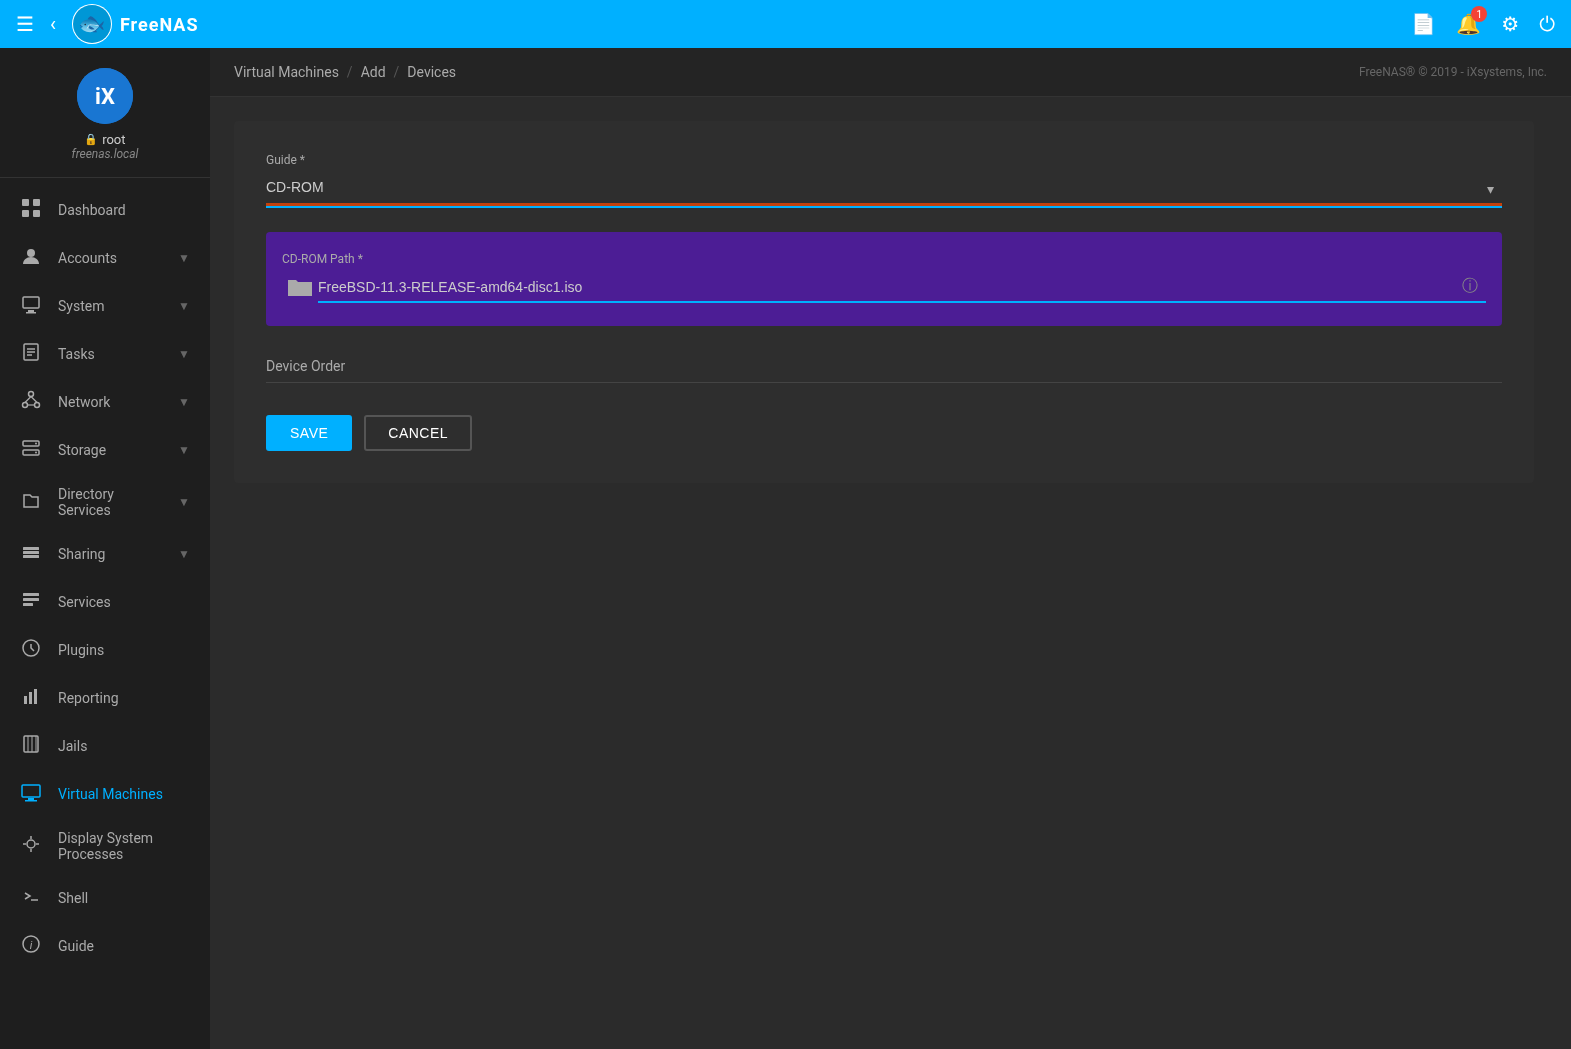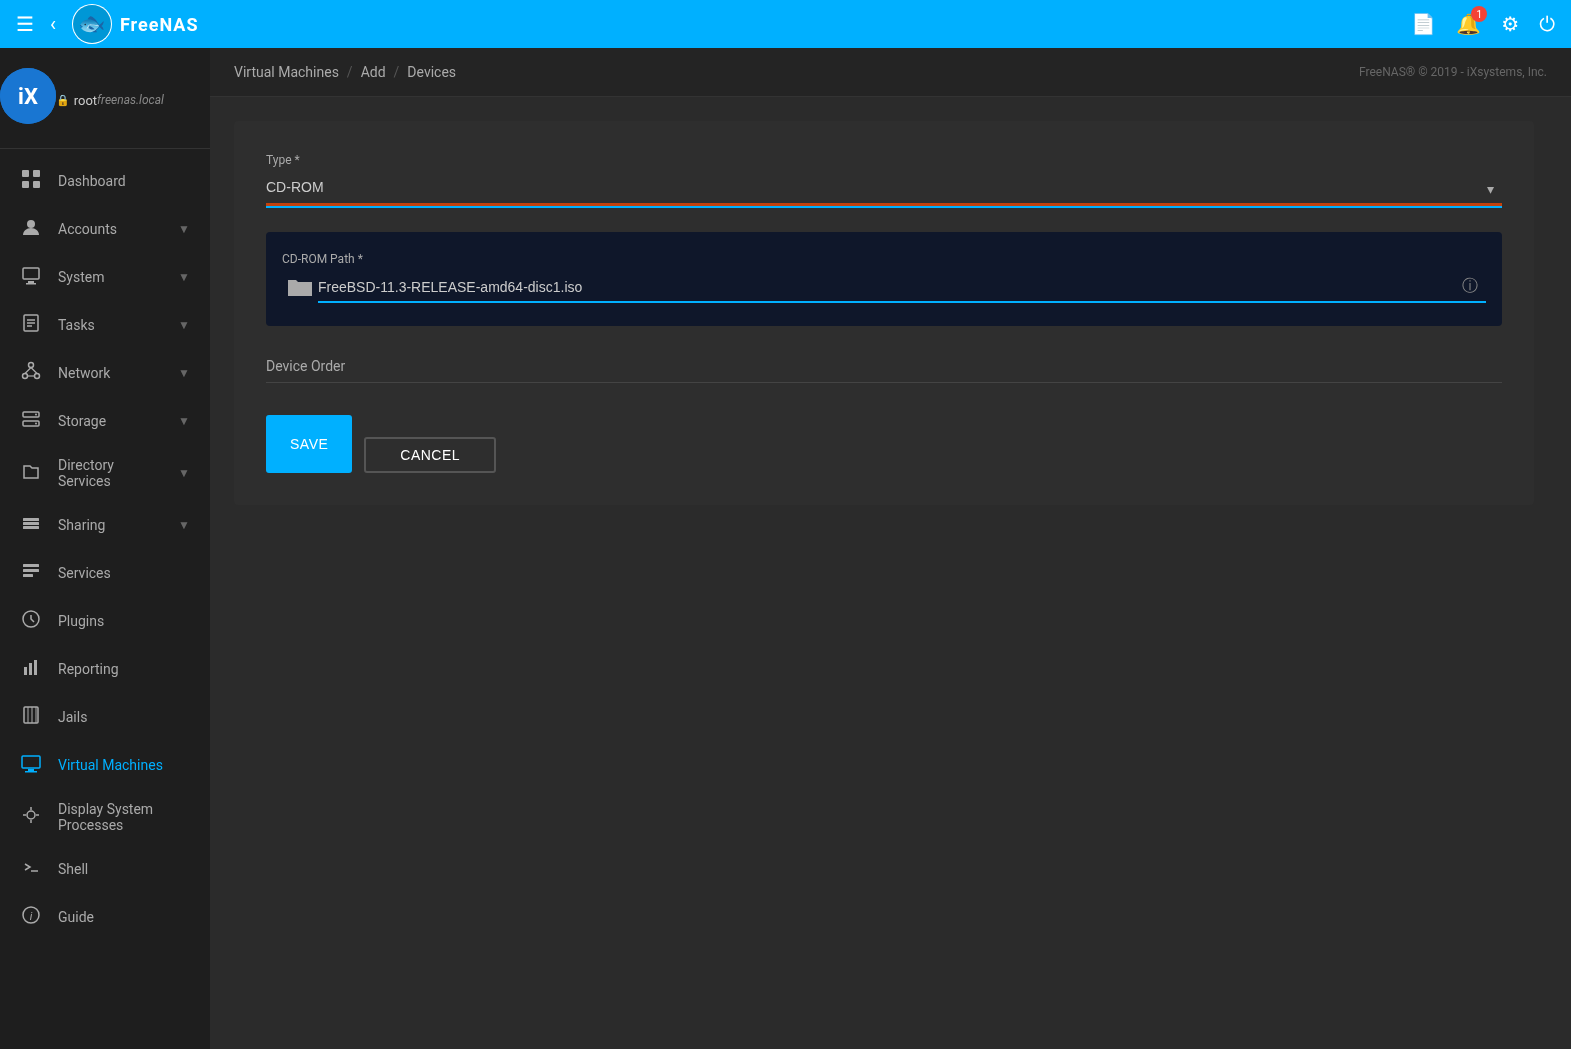--- a/index.html
+++ b/index.html
@@ -31,21 +31,21 @@
     .back-icon { font-size: 20px; color: white; cursor: pointer; }
 
     
     .sidebar {
       position: fixed; top: 48px; left: 0; bottom: 0;
       width: 210px; background: #1e1e1e;
       display: flex; flex-direction: column;
       overflow-y: auto; z-index: 50;
     }
     .sidebar-profile {
-      display: flex; flex-direction: row; align-items: center;
+      display: flex; flex-direction: column; align-items: center;
       padding: 20px 0 16px;
       border-bottom: 1px solid #333;
     }
     .profile-avatar {
       width: 56px; height: 56px; background: #1976d2; border-radius: 50%;
       display: flex; align-items: center; justify-content: center;
       margin-bottom: 8px; font-size: 22px; color: white; font-weight: bold;
     }
     .profile-name { color: #ccc; font-size: 13px; display: flex; align-items: center; gap: 4px; }
     .profile-host { color: #888; font-size: 12px; font-style: italic; }
@@ -95,21 +95,21 @@
     }
     .select-wrapper { position: relative; }
     .select-wrapper::after {
       content: '▾'; position: absolute; right: 8px; top: 50%;
       transform: translateY(-50%); color: #aaa; pointer-events: none;
     }
     .select-underline { border-bottom: 2px solid #00b0ff; margin-top: 0; }
 
     
     .cdrom-section {
-      background: #0f172a; border-radius: 4px; padding: 20px 16px;
+      background: #4c1d95; border-radius: 4px; padding: 20px 16px;
       margin-bottom: 24px;
     }
     .cdrom-inner { display: flex; align-items: center; }
     .folder-icon-btn {
       width: 36px; height: 36px; display: flex; align-items: center;
       justify-content: center; color: #aaa; cursor: pointer; flex-shrink: 0;
     }
     .cdrom-input-wrapper { flex: 1; position: relative; }
     .cdrom-label { font-size: 12px; color: #aaa; margin-bottom: 4px; display: flex; align-items: center; gap: 4px; }
     .cdrom-input {
@@ -131,24 +131,23 @@
     
     .form-actions { display: flex; gap: 12px; margin-top: 32px; }
     .btn-save {
       background: #00b0ff; color: white; border: none;
       padding: 10px 24px; font-size: 14px; font-weight: 500;
       border-radius: 3px; cursor: pointer; text-transform: uppercase;
       letter-spacing: 0.5px;
     }
     .btn-cancel {
       background: transparent; color: white; border: 2px solid #555;
-      padding: 8px 34px; font-size: 14px; font-weight: 500;
+      padding: 8px 22px; font-size: 14px; font-weight: 500;
       border-radius: 3px; cursor: pointer; text-transform: uppercase;
       letter-spacing: 0.5px;
-      margin-top: 22px;
     }
   </style>
 </head>
 <body>
 
 <div class="topbar">
   <div class="topbar-left">
     <span class="hamburger-icon">☰</span>
     <span class="back-icon">‹</span>
     <div class="topbar-logo">
@@ -386,21 +385,21 @@
     <span class="breadcrumb-item">Add</span>
     <span class="breadcrumb-sep">/</span>
     <span class="breadcrumb-item">Devices</span>
     <span class="copyright">FreeNAS® © 2019 - iXsystems, Inc.</span>
   </div>
 
   <div class="form-container">
 
     <div class="field-group">
       <div class="field-label">
-        <span>Type *</span>
+        <span>Guide *</span>
       </div>
       <div class="select-wrapper">
         <select class="select-field">
           <option value="CD-ROM" selected="">CD-ROM</option>
           <option value="Disk">Disk</option>
           <option value="NIC">NIC</option>
           <option value="VNC">VNC</option>
           <option value="RAW">RAW</option>
         </select>
       </div>

